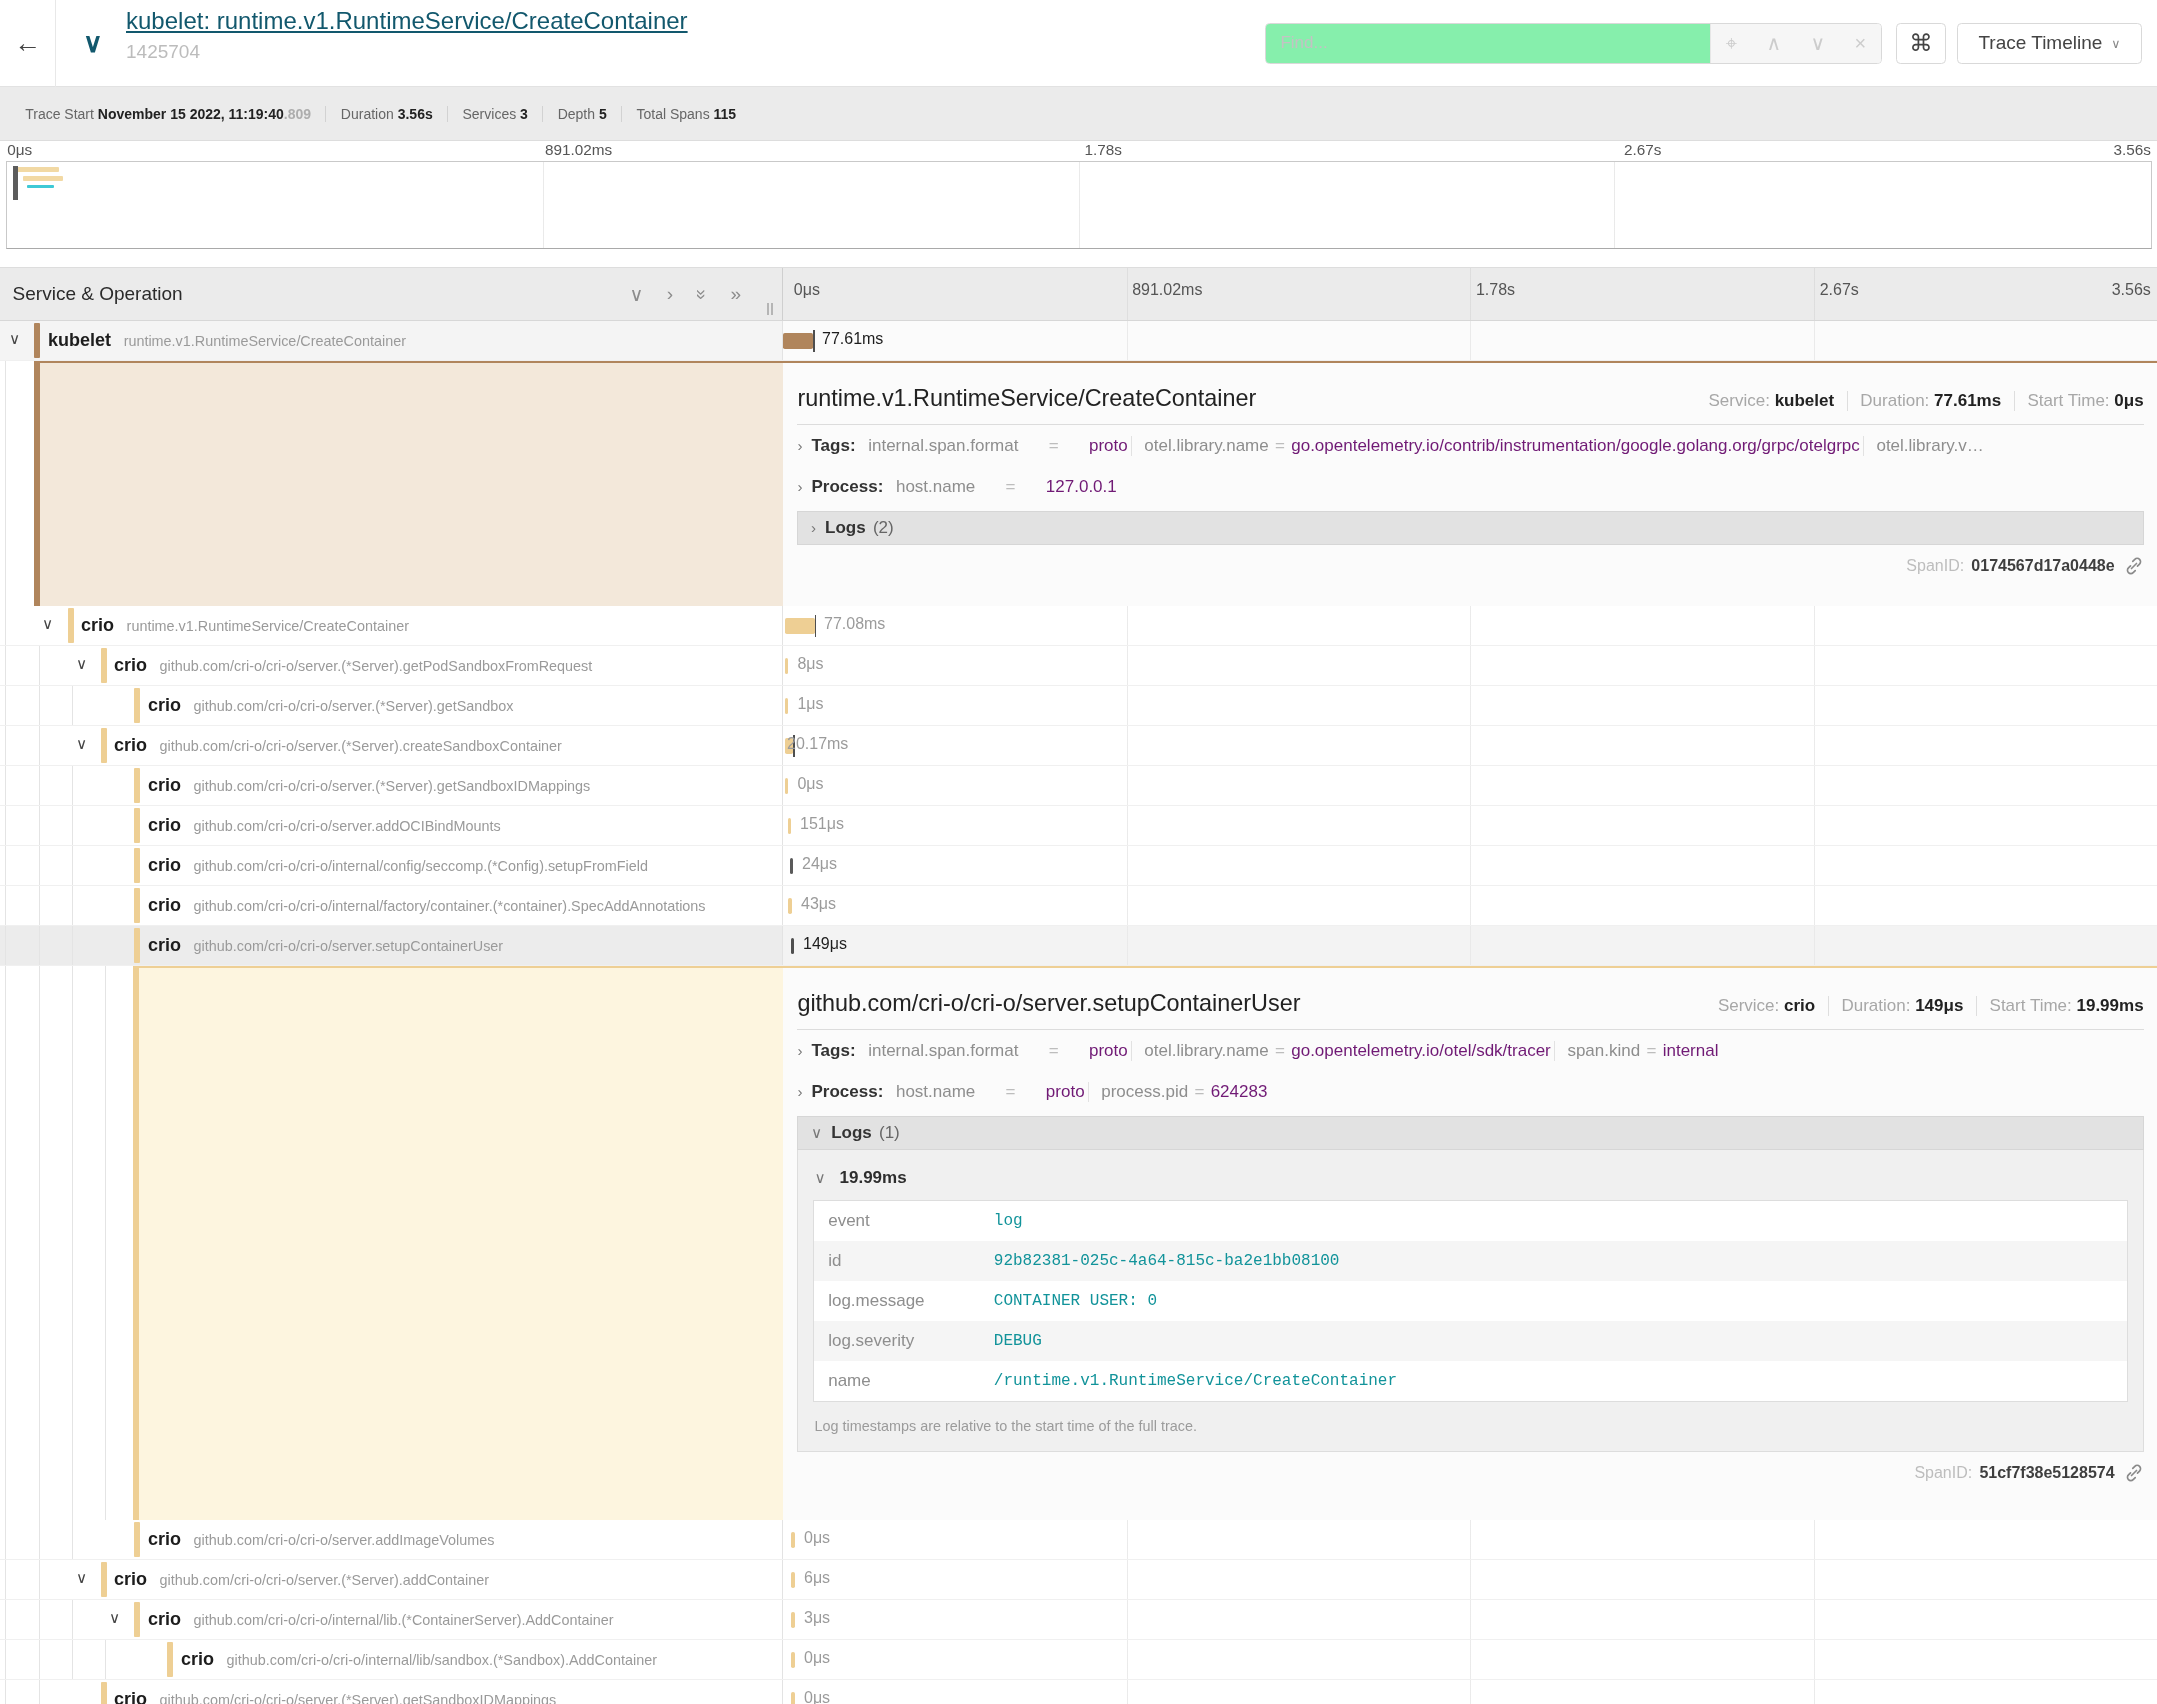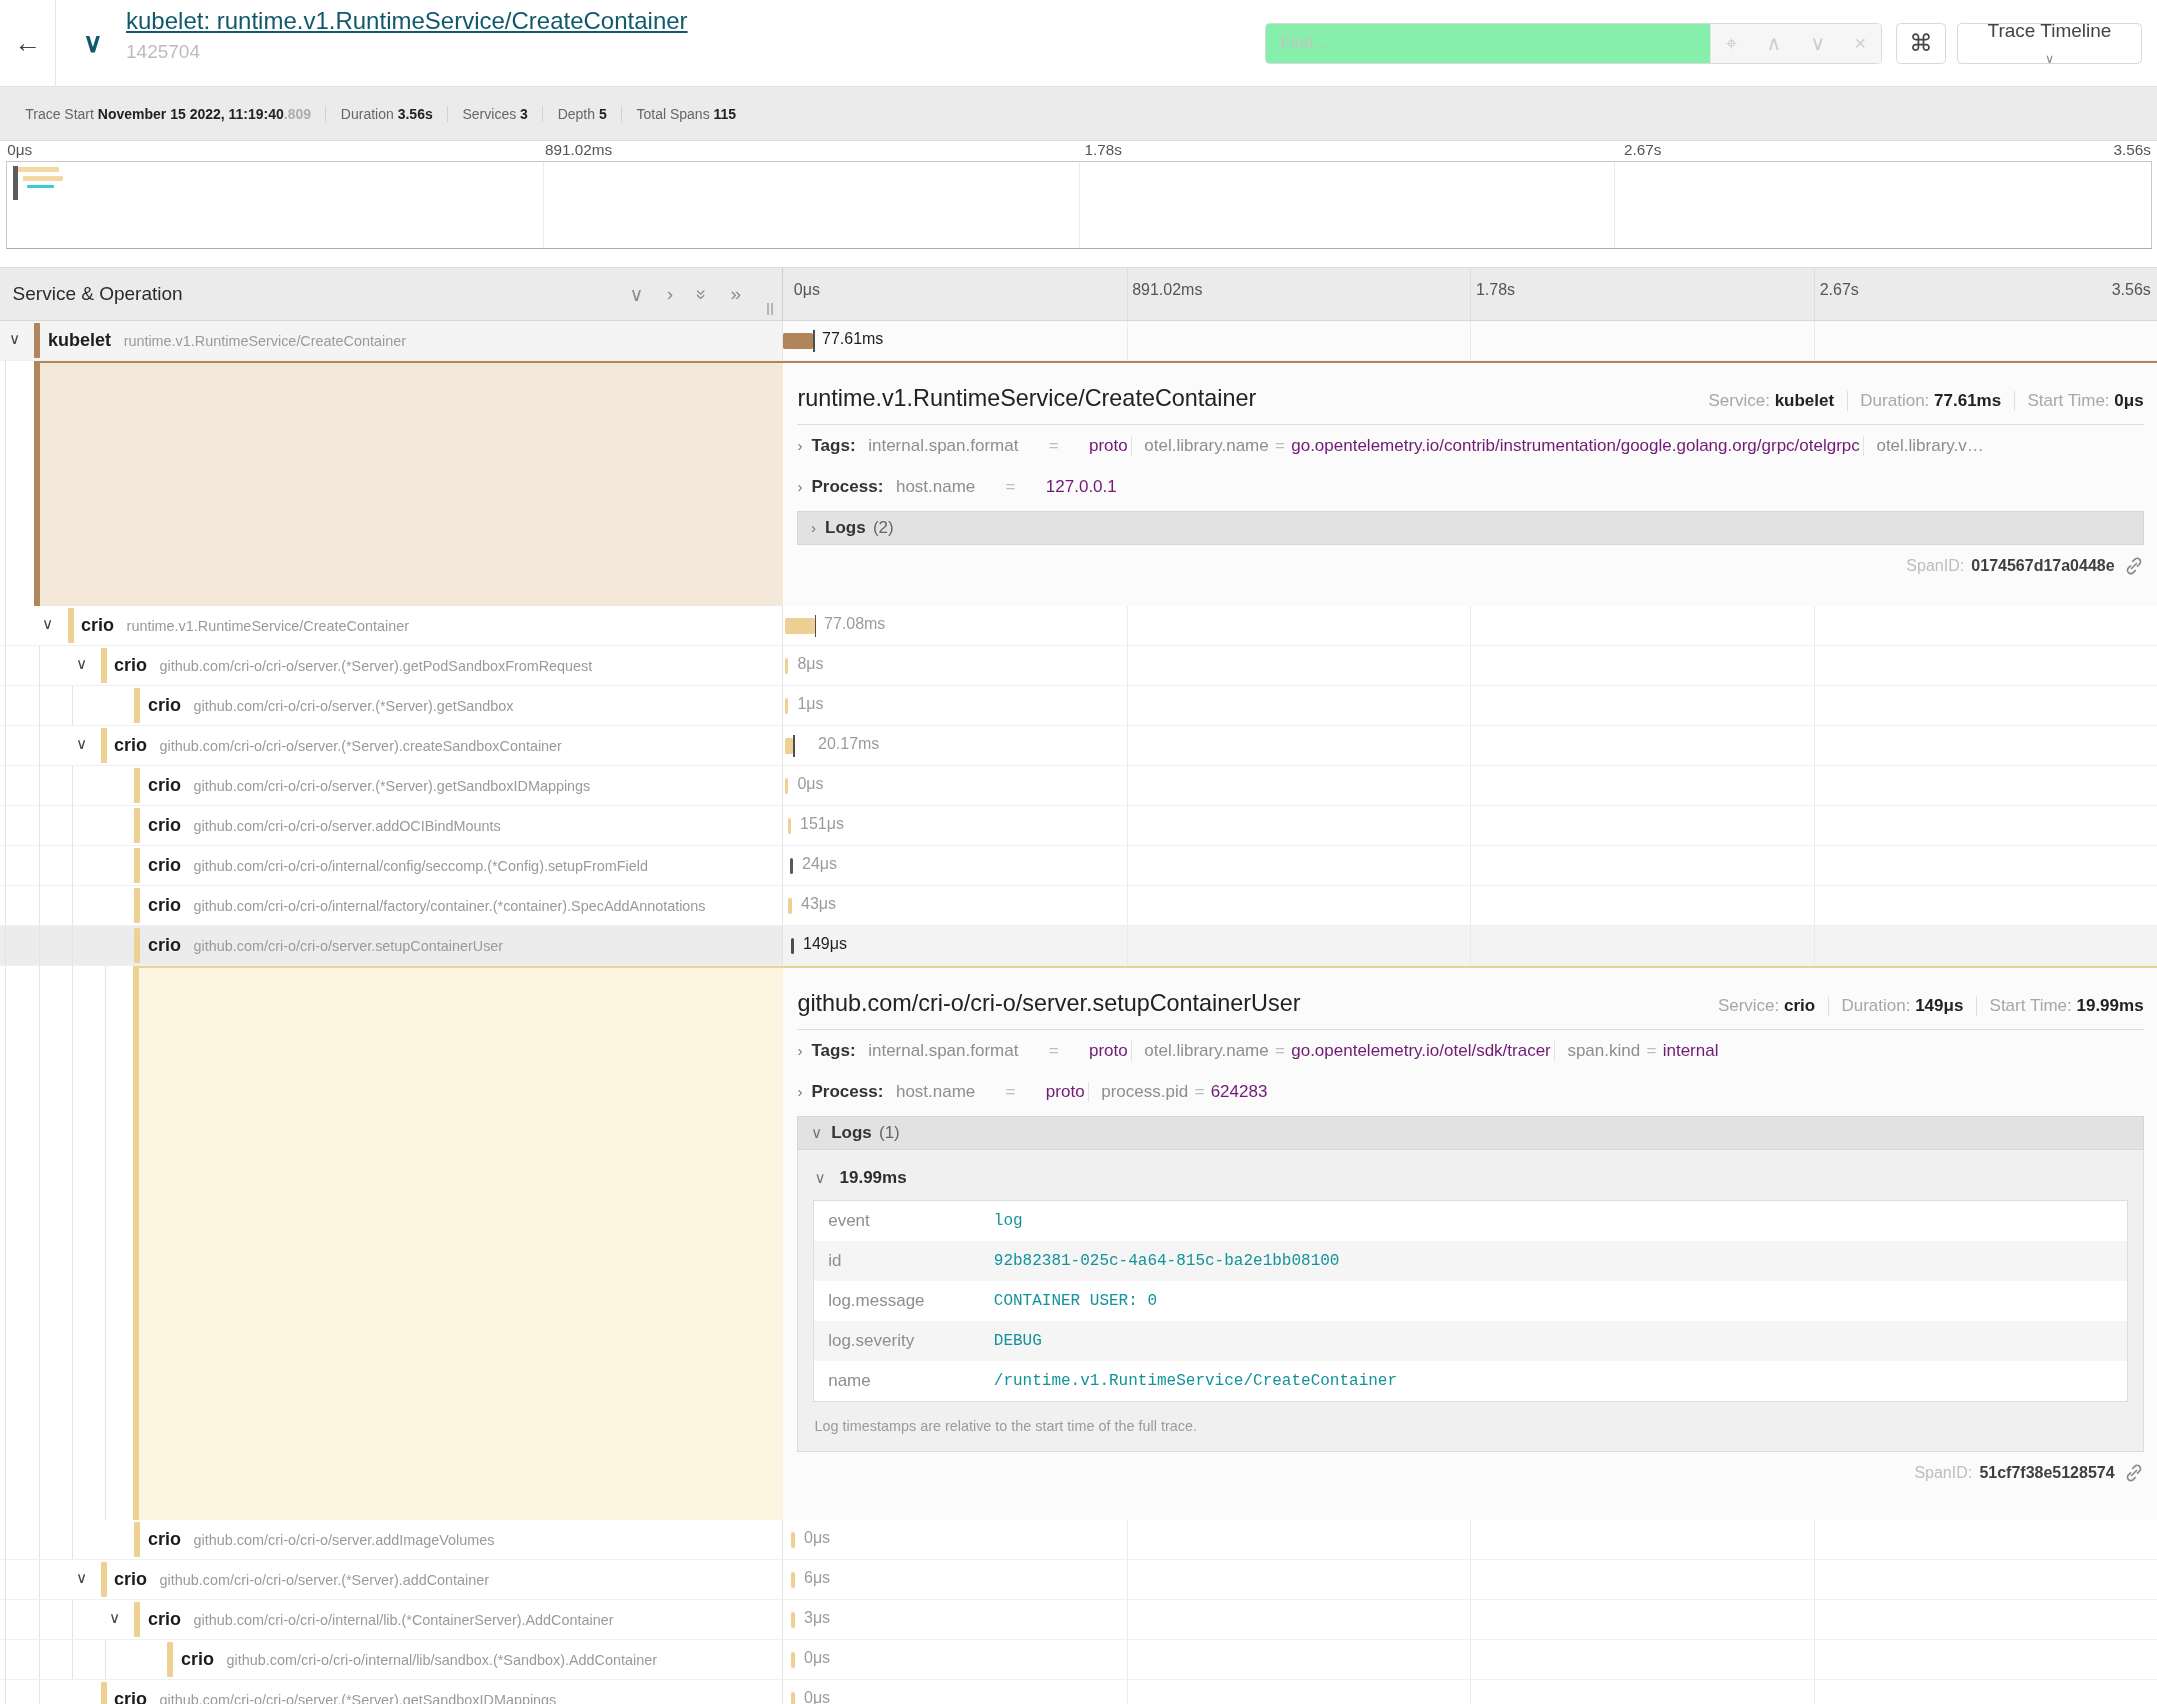--- a/index.html
+++ b/index.html
@@ -21,21 +21,21 @@
                 font-family:"Liberation Sans", sans-serif; background:#86efac; }
   .find-input::placeholder { color:#c3c3c3; }
   .find-icons { width:171px; background:#f6f6f6; border-left:0.9px solid #e6e6e6; display:flex;
                 align-items:center; justify-content:space-around; }
   .find-icons span { color:#ccc; font-size:20px; cursor:pointer; }
   .kbd-btn { position:absolute; left:1896px; top:22.5px; width:50px; height:41px; border:0.9px solid #d9d9d9;
              border-radius:4.5px; background:#fff; display:flex; align-items:center; justify-content:center;
              font-size:23.4px; color:#444; cursor:pointer; }
   .view-btn { position:absolute; left:1957px; top:22.5px; width:185px; height:41px; border:0.9px solid #d9d9d9;
               border-radius:4.5px; background:#fff; display:flex; align-items:center; justify-content:center;
-              gap:9px; font-size:19px; color:#444; cursor:pointer;flex-direction:column; }
+              gap:9px; font-size:19px; color:#444; cursor:pointer; }
   .view-btn .caret { font-size:12.6px; color:#888; }
 
   
   .summary { height:54px; background:#ebebeb; border-bottom:0.9px solid #ddd; display:flex; align-items:center;
              padding-left:10.8px; font-size:14px; color:#666; }
   .sum-item { padding:0 14.4px; border-right:0.9px solid #d2d2d2; }
   .sum-item:last-child { border-right:none; }
   .sum-item b { color:#222; font-weight:bold; }
   .sum-item .suffix { color:#adadad; font-weight:bold; }
 
@@ -331,21 +331,21 @@
           <div class="guide" style="left: 5.4px;"></div>
           <div class="guide" style="left: 39px;"></div>
           <div class="row-chev" style="left: 76px;">∨</div>
           <div class="svc-bar" style="left: 101px; background: rgb(238, 207, 148);"></div>
           <span class="svc-name" style="margin-left: 114px;">crio</span>
           <span class="op-name">github.com/cri-o/cri-o/server.(*Server).createSandboxContainer</span>
         </div>
         <div class="row-right">
           <div class="tl-bar" style="left: 1.8px; width: 8px; background: rgb(238, 207, 148);"></div>
           <div class="tl-tick" style="left: 10px;"></div>
-          <div class="tl-label" style="left: 35px;">20.17ms</div>
+          <div class="tl-label" style="left: 4px;">20.17ms</div>
         </div>
       </div>
       <div class="row">
         <div class="row-left">
           <div class="guide" style="left: 5.4px;"></div>
           <div class="guide" style="left: 39px;"></div>
           <div class="guide" style="left: 72px;"></div>
           <div class="svc-bar" style="left: 134px; background: rgb(238, 207, 148);"></div>
           <span class="svc-name" style="margin-left: 148px;">crio</span>
           <span class="op-name">github.com/cri-o/cri-o/server.(*Server).getSandboxIDMappings</span>

